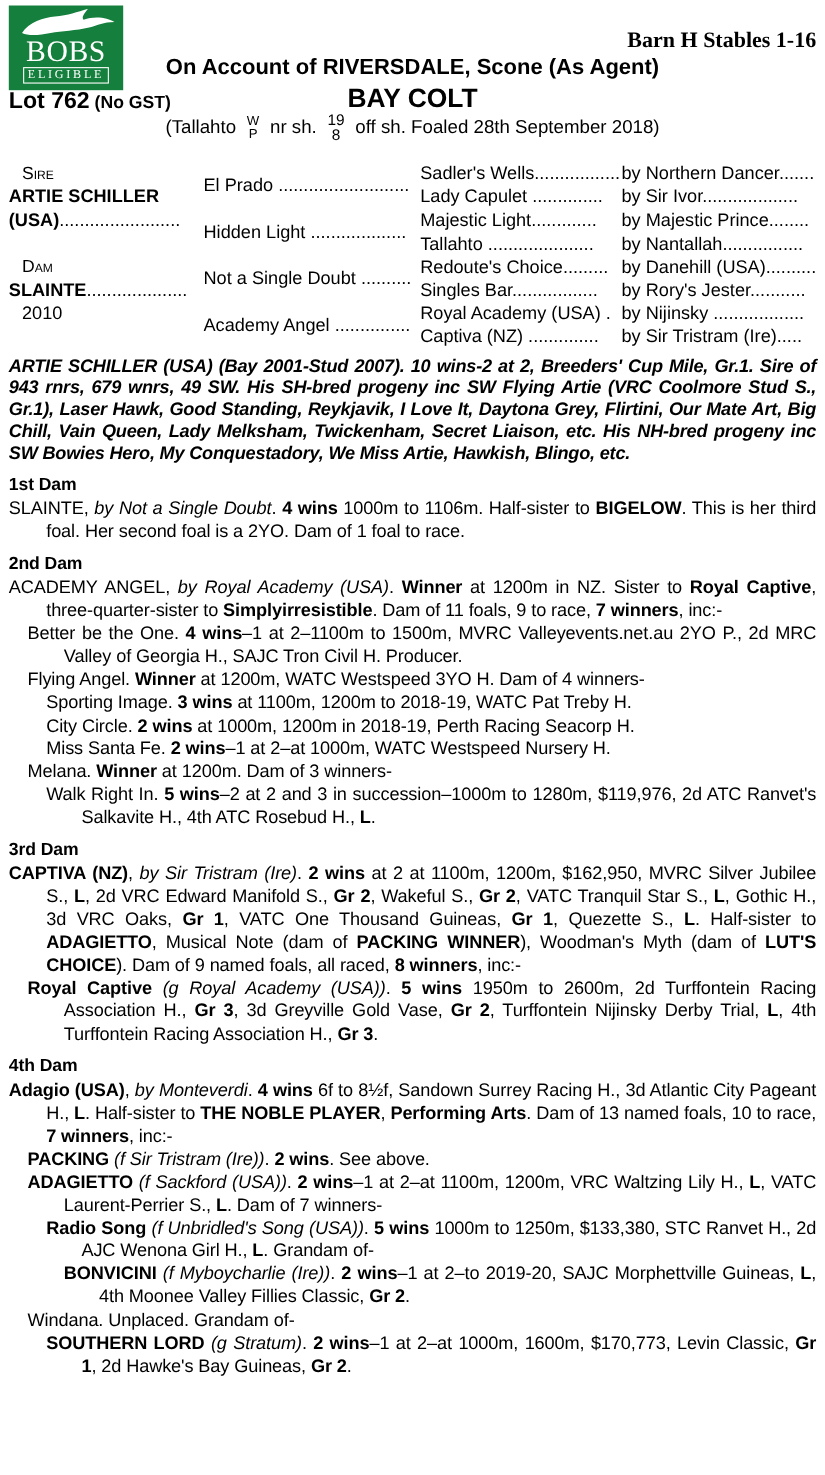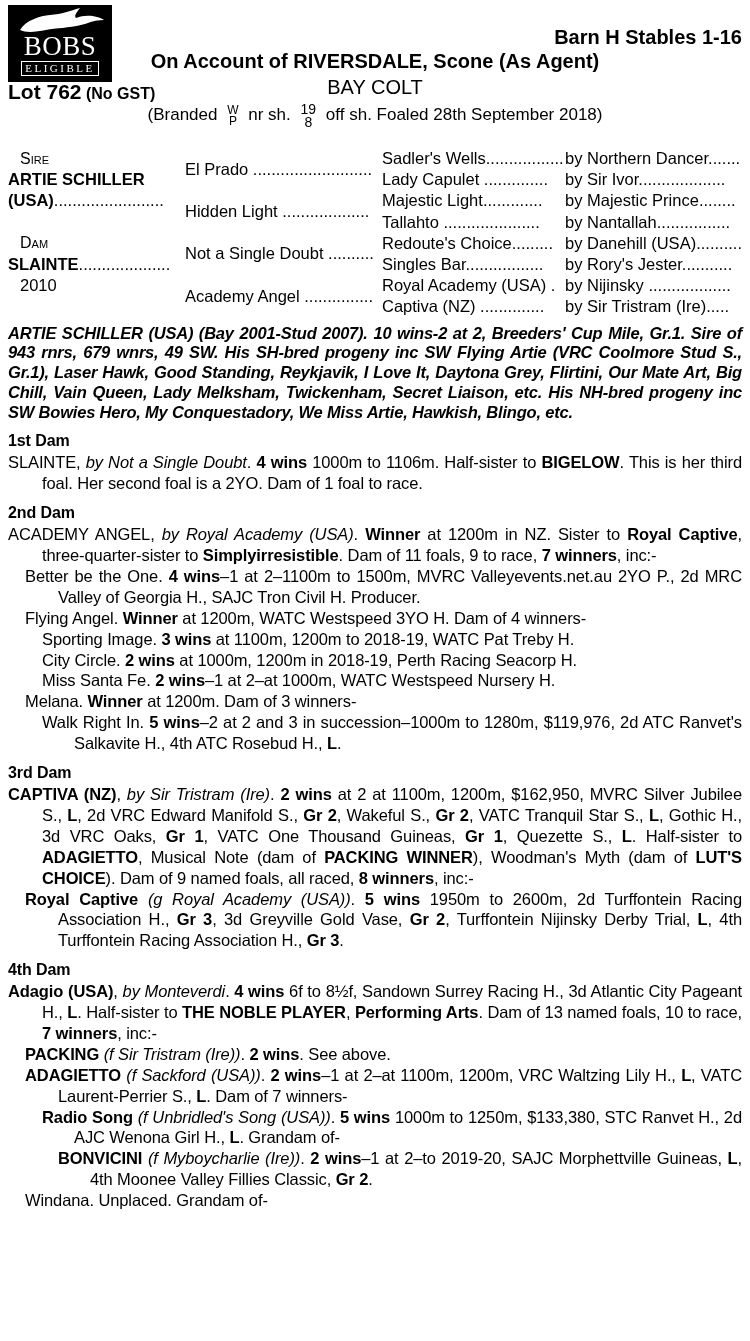--- a/index.html
+++ b/index.html
@@ -6,34 +6,34 @@
   html,body { background:#fff; }
   .page {
     position:relative; width:750px; height:1341px; overflow:hidden;
     background:#fff; color:#000;
     font-family:"Liberation Sans", sans-serif;
   }
   
   .hdr { position:relative; height:146px; }
   .logo {
     position:absolute; left:8px; top:5px; width:104px; height:77px;
-    background:#000000; color:#fff; text-align:center; overflow:hidden;
+    background:#15803d; color:#fff; text-align:center; overflow:hidden;
   }
   .logo svg { display:block; margin:3px auto 0; }
   .logo .bobs { font-family:"Liberation Serif", serif; font-size:27px; line-height:24px; letter-spacing:.5px; }
   .logo .elig {
     display:inline-block; font-family:"Liberation Serif", serif; font-size:11px;
     letter-spacing:2.5px; border:1px solid #fff; padding:0 3px; margin-top:2px; line-height:13px;
   }
-  .barn { position:absolute; top:26px; right:8px; font-weight:bold; font-size:20px; }
+  .barn { position:absolute; top:26px; right:8px; font-weight:bold; font-size:20px;font-family:Liberation Serif, serif; }
   .account { position:absolute; top:50px; left:0; right:0; text-align:center; font-weight:bold; font-size:20px; }
   .lotline { position:absolute; top:80px; left:8px; font-weight:bold; }
   .lotline .lotnum { font-size:21px; }
   .lotline .gst { font-size:16px; }
-  .sexline { position:absolute; top:76px; left:0; right:0; text-align:center; font-weight:normal; font-size:20px; }
+  .sexline { position:absolute; top:76px; left:0; right:0; text-align:center; font-weight:bold; font-size:24px; }
   .brandline { position:absolute; top:103px; left:0; right:0; text-align:center; font-size:17px; }
   .stack {
     display:inline-block; vertical-align:middle; text-align:center;
     font-size:12px; line-height:11px; margin:0 5px;
   }
   .stack.num { font-size:14px; line-height:13px; }
   
   .pedigree {
     display:grid; grid-template-columns:177px 197px 183px 1fr;
     grid-auto-rows:21.2px; margin:2px 8px 0 8px; font-size:16.5px;
@@ -74,21 +74,21 @@
         </svg>
       </span>
       <div class="bobs">BOBS</div>
       <div class="elig">ELIGIBLE</div>
     </div>
     <div class="barn">Barn H Stables 1-16</div>
     <div class="account">On Account of RIVERSDALE, Scone (As Agent)</div>
     <div class="lotline"><span class="lotnum">Lot 762</span><span class="gst"> (No GST)</span></div>
     <div class="sexline">BAY COLT</div>
     <div class="brandline">
-      <span>(Branded</span>
+      <span>(Tallahto</span>
       <span class="stack"><span>W</span><br><span>P</span></span>
       <span>nr sh.</span>
       <span class="stack num"><span>19</span><br><span>8</span></span>
       <span>off sh. Foaled 28th September 2018)</span>
     </div>
   </div>
 
   <div class="pedigree">
     <div class="sc c1r1">Sire</div>
     <div class="pb c1r2">ARTIE SCHILLER</div>
@@ -143,15 +143,16 @@
       <div class="dam-heading">3rd Dam</div>
       <div class="para indent-0"><b>CAPTIVA (NZ)</b>, <i>by Sir Tristram (Ire)</i>. <b>2 wins</b> at 2 at 1100m, 1200m, $162,950, MVRC Silver Jubilee S., <b>L</b>, 2d VRC Edward Manifold S., <b>Gr 2</b>, Wakeful S., <b>Gr 2</b>, VATC Tranquil Star S., <b>L</b>, Gothic H., 3d VRC Oaks, <b>Gr 1</b>, VATC One Thousand Guineas, <b>Gr 1</b>, Quezette S., <b>L</b>. Half-sister to <b>ADAGIETTO</b>, Musical Note (dam of <b>PACKING WINNER</b>), Woodman's Myth (dam of <b>LUT'S CHOICE</b>). Dam of 9 named foals, all raced, <b>8 winners</b>, inc:-</div>
       <div class="para indent-1"><b>Royal Captive</b> <i>(g Royal Academy (USA))</i>. <b>5 wins</b> 1950m to 2600m, 2d Turffontein Racing Association H., <b>Gr 3</b>, 3d Greyville Gold Vase, <b>Gr 2</b>, Turffontein Nijinsky Derby Trial, <b>L</b>, 4th Turffontein Racing Association H., <b>Gr 3</b>.</div>
       <div class="dam-heading">4th Dam</div>
       <div class="para indent-0"><b>Adagio (USA)</b>, <i>by Monteverdi</i>. <b>4 wins</b> 6f to 8½f, Sandown Surrey Racing H., 3d Atlantic City Pageant H., <b>L</b>. Half-sister to <b>THE NOBLE PLAYER</b>, <b>Performing Arts</b>. Dam of 13 named foals, 10 to race, <b>7 winners</b>, inc:-</div>
       <div class="para indent-1"><b>PACKING</b> <i>(f Sir Tristram (Ire))</i>. <b>2 wins</b>. See above.</div>
       <div class="para indent-1"><b>ADAGIETTO</b> <i>(f Sackford (USA))</i>. <b>2 wins</b>–1 at 2–at 1100m, 1200m, VRC Waltzing Lily H., <b>L</b>, VATC Laurent-Perrier S., <b>L</b>. Dam of 7 winners-</div>
       <div class="para indent-2"><b>Radio Song</b> <i>(f Unbridled's Song (USA))</i>. <b>5 wins</b> 1000m to 1250m, $133,380, STC Ranvet H., 2d AJC Wenona Girl H., <b>L</b>. Grandam of-</div>
       <div class="para indent-3"><b>BONVICINI</b> <i>(f Myboycharlie (Ire))</i>. <b>2 wins</b>–1 at 2–to 2019-20, SAJC Morphettville Guineas, <b>L</b>, 4th Moonee Valley Fillies Classic, <b>Gr 2</b>.</div>
       <div class="para indent-1">Windana. Unplaced. Grandam of-</div>
+      <div class="para indent-2"><b>SOUTHERN LORD</b> <i>(g Stratum)</i>. <b>2 wins</b>–1 at 2–at 1000m, 1600m, $170,773, Levin Classic, <b>Gr 1</b>, 2d Hawke's Bay Guineas, <b>Gr 2</b>.</div>
     </div>
 
 </div>
 
 </body></html>

